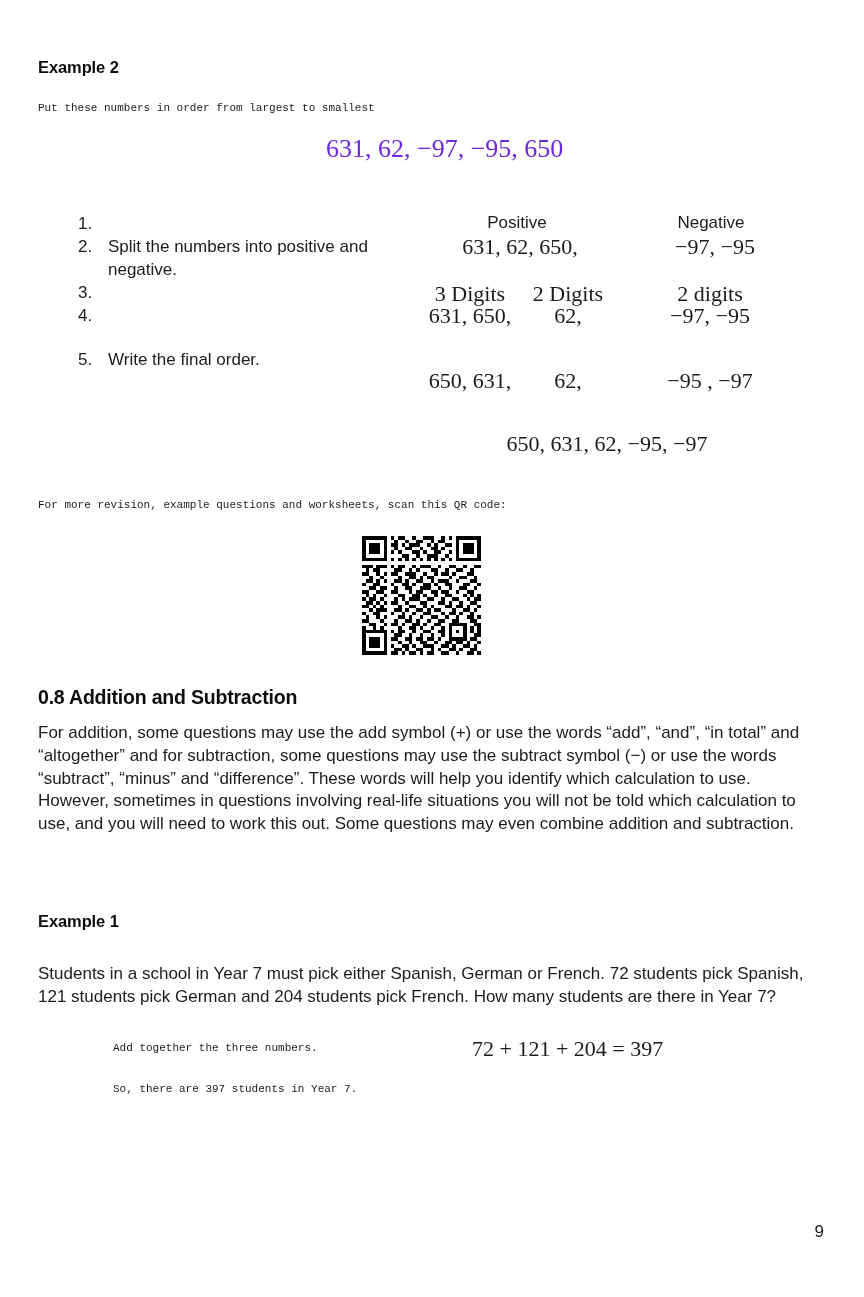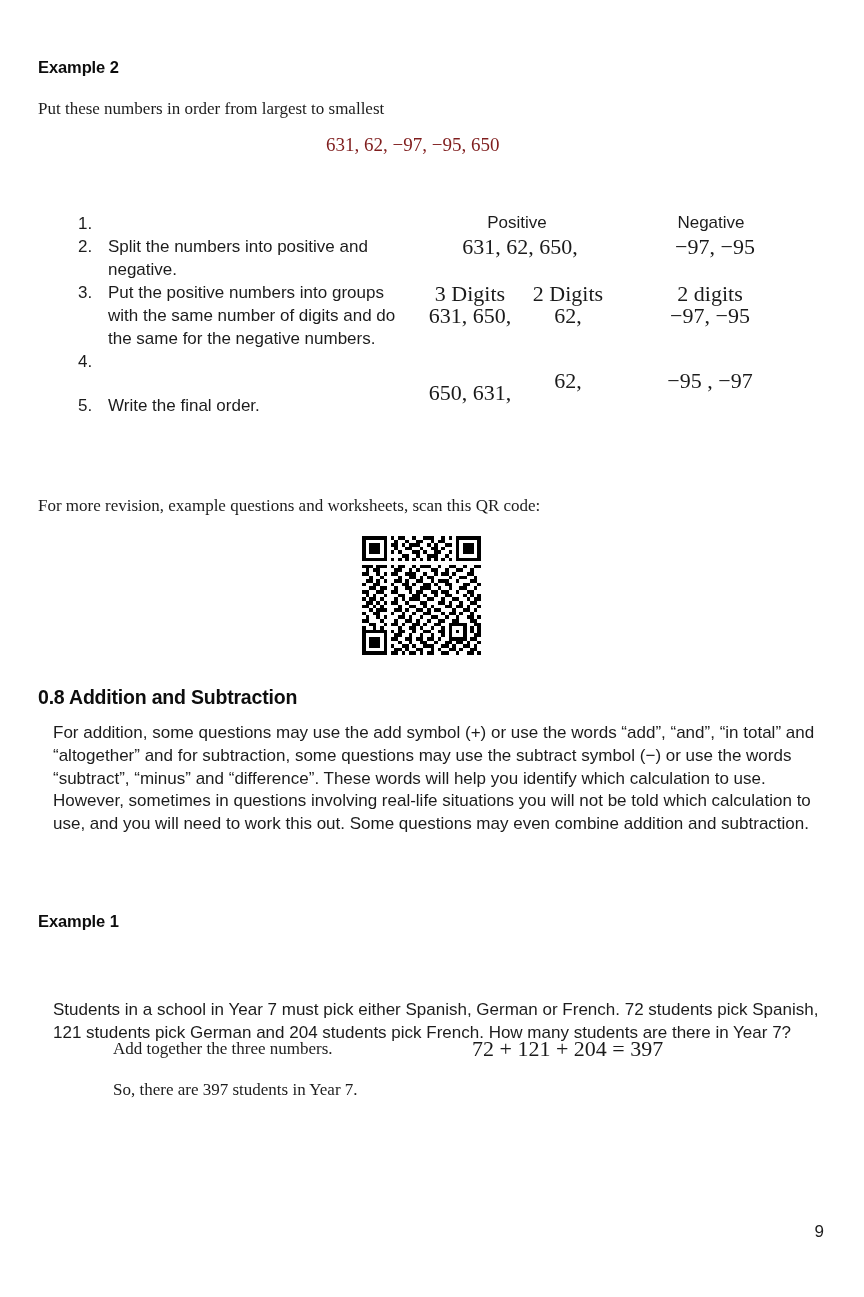--- a/index.html
+++ b/index.html
@@ -25,37 +25,36 @@
 
   .example-heading {
     font-family: "Liberation Sans", sans-serif;
     font-weight: bold;
     font-size: 16.5px;
     color: #0d0d0d;
     letter-spacing: -0.1px;
     text-align: center;
   }
   .body-text {
-    font-family: Liberation Serif, serif;
-    font-size: 17px;
+    font-family: Liberation Mono, monospace;
+    font-size: 11px;
     color: #1c1c1c;
     line-height: 23px;
   }
   .para {
     font-family: "Liberation Sans", sans-serif;
     font-size: 17px;
     color: #1c1c1c;
     line-height: 22.8px;
     width: 770px;
-    margin-left: 15px;
   }
   .math {
     font-family: "Liberation Serif", serif;
-    font-size: 19px;
-    color: #7f1d1d;
+    font-size: 26px;
+    color: #6d28d9;
     white-space: nowrap;
   }
   .math-sm {
     font-family: "Liberation Serif", serif;
     font-size: 22px;
     color: #1a1a1a;
     white-space: nowrap;
   }
   .section-heading {
     font-family: "Liberation Sans", sans-serif;
@@ -120,21 +119,20 @@
     <div class="step-row">
       <div class="step-num">1.</div>
       <div class="step-text"></div>
     </div>
     <div class="step-row">
       <div class="step-num">2.</div>
       <div class="step-text">Split the numbers into positive and negative.</div>
     </div>
     <div class="step-row">
       <div class="step-num">3.</div>
-      <div class="step-text">Put the positive numbers into groups with the same number of digits and do the same for the negative numbers.</div>
     </div>
     <div class="step-row">
       <div class="step-num">4.</div>
     </div>
     <div class="step-row" style="margin-top:21px;">
       <div class="step-num">5.</div>
       <div class="step-text">Write the final order.</div>
     </div>
   </div>
 
@@ -145,24 +143,25 @@
   <div class="wcol math-sm" style="left:640px; top:234px; width:150px;">−97,       −95</div>
 
   <div class="wcol math-sm" style="left:410px; top:281px; width:120px;">3 Digits</div>
   <div class="wcol math-sm" style="left:508px; top:281px; width:120px;">2 Digits</div>
   <div class="wcol math-sm" style="left:650px; top:281px; width:120px;">2 digits</div>
 
   <div class="wcol math-sm" style="left:410px; top:303px; width:120px;">631, 650,</div>
   <div class="wcol math-sm" style="left:508px; top:303px; width:120px;">62,</div>
   <div class="wcol math-sm" style="left:650px; top:303px; width:120px;">−97, −95</div>
 
-  <div class="wcol math-sm" style="left:410px; top:368px; width:120px;margin-top:12px;">650, 631,</div>
+  <div class="wcol math-sm" style="left:410px; top:368px; width:120px;">650, 631,</div>
   <div class="wcol math-sm" style="left:508px; top:368px; width:120px;">62,</div>
   <div class="wcol math-sm" style="left:650px; top:368px; width:120px;">−95 , −97</div>
 
+  <div class="wcol math-sm" style="left:452px; top:431px; width:310px;">650, 631, 62, −95, −97</div>
 
   <div class="abs body-text" style="left:38px; top:494px;">For more revision, example questions and worksheets, scan this QR code:</div>
 
   <div class="qr-wrap">
     <svg viewBox="0 0 33 33" shape-rendering="crispEdges" aria-hidden="true">
       <rect width="33" height="33" fill="#ffffff"></rect>
       <g fill="#000000">
 
         <rect x="0" y="0" width="7" height="1"></rect>
           <rect x="0" y="6" width="7" height="1"></rect>
@@ -467,21 +466,21 @@
       </g>
     </svg>
   </div>
 
   <div class="abs section-heading" style="left:38px; top:686px;">0.8 Addition and Subtraction</div>
 
   <div class="abs para" style="left:38px; top:722px;">For addition, some questions may use the add symbol (+) or use the words “add”, “and”, “in total” and “altogether” and for subtraction, some questions may use the subtract symbol (−) or use the words “subtract”, “minus” and “difference”. These words will help you identify which calculation to use. However, sometimes in questions involving real-life situations you will not be told which calculation to use, and you will need to work this out. Some questions may even combine addition and subtraction.</div>
 
   <div class="abs example-heading" style="left:38px; top:912px;">Example 1</div>
 
-  <div class="abs para" style="left:38px; top:999px;">Students in a school in Year 7 must pick either Spanish, German or French. 72 students pick Spanish, 121 students pick German and 204 students pick French. How many students are there in Year 7?</div>
+  <div class="abs para" style="left:38px; top:963px;">Students in a school in Year 7 must pick either Spanish, German or French. 72 students pick Spanish, 121 students pick German and 204 students pick French. How many students are there in Year 7?</div>
 
   <div class="abs body-text" style="left:113px; top:1037px;">Add together the three numbers.</div>
 
   <div class="abs math-sm" style="left:472px; top:1036px;">72 + 121 + 204 = 397</div>
 
   <div class="abs body-text" style="left:113px; top:1078px;">So, there are 397 students in Year 7.</div>
 
   <div class="page-num">9</div>
 
 </div>

